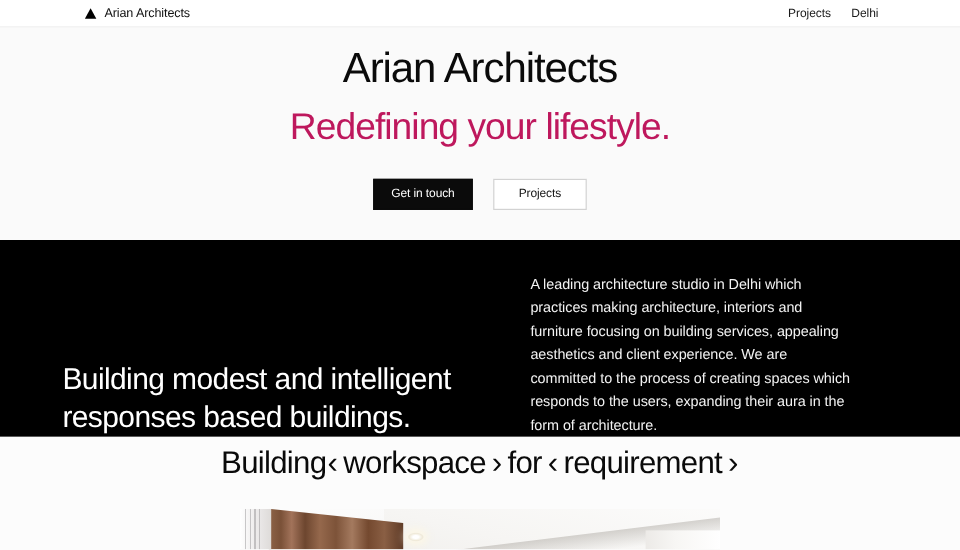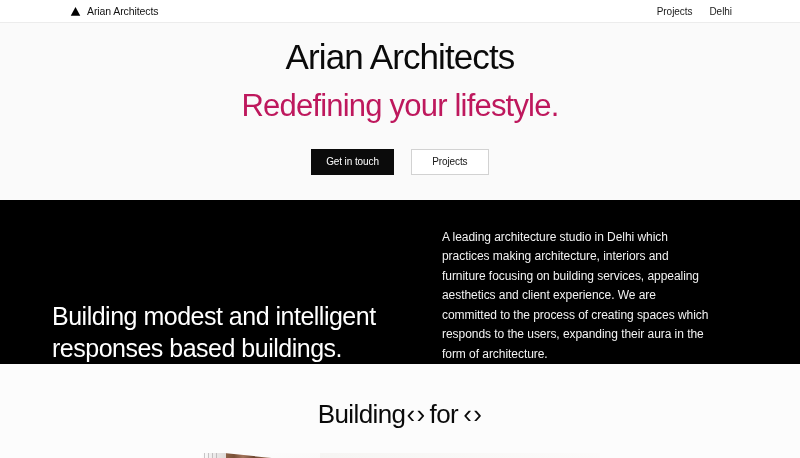--- a/index.html
+++ b/index.html
@@ -168,21 +168,21 @@
     max-width: 300px;
   }
 
   
   .feature {
     flex: 1;
     background: #fcfcfc;
     display: flex;
     flex-direction: column;
     align-items: center;
-    padding-top: 35px;
+    padding-top: 6px;
     overflow: hidden;
     text-align: right;
   }
 
   .feature-heading {
     font-size: 26px;
     font-weight: 400;
     letter-spacing: -0.6px;
     color: #0a0a0a;
     white-space: nowrap;
@@ -340,23 +340,25 @@
 
   <div class="band">
     <div class="band-heading">Building modest and intelligent responses based buildings.</div>
     <div class="band-paragraph">A leading architecture studio in Delhi which practices making architecture, interiors and furniture focusing on building services, appealing aesthetics and client experience. We are committed to the process of creating spaces which responds to the users, expanding their aura in the form of architecture.</div>
   </div>
 
   <div class="feature">
     <div class="feature-heading">
       <span>Building</span>
       <span class="chev">‹</span>
+      <span class="tag-word">workspace</span>
       <span class="chev">›</span>
       <span class="tag-word">for</span>
       <span class="chev">‹</span>
+      <span class="tag-word">requirement</span>
       <span class="chev">›</span>
     </div>
 
     <div class="photo-wrap">
       <div class="photo">
         <div class="ceiling"></div>
         <div class="ceiling-bevel"></div>
         <div class="ceiling-shadow"></div>
         <div class="wood"></div>
         <div class="wood-dark"></div>

